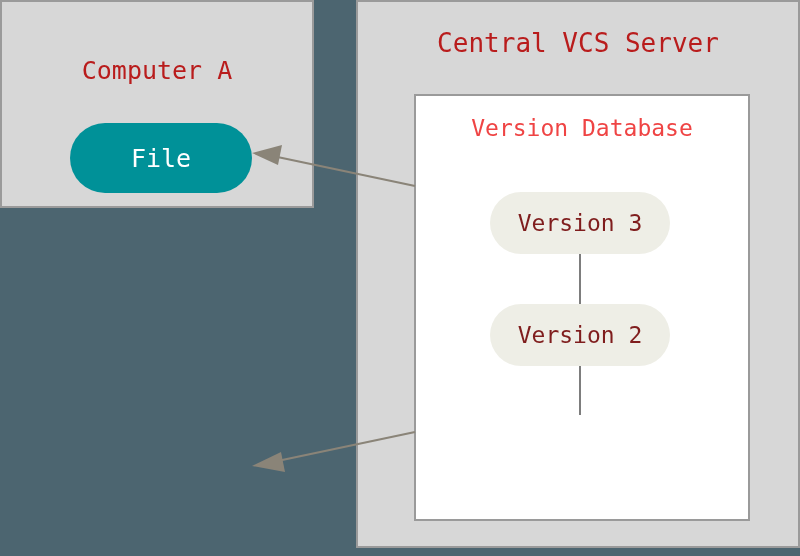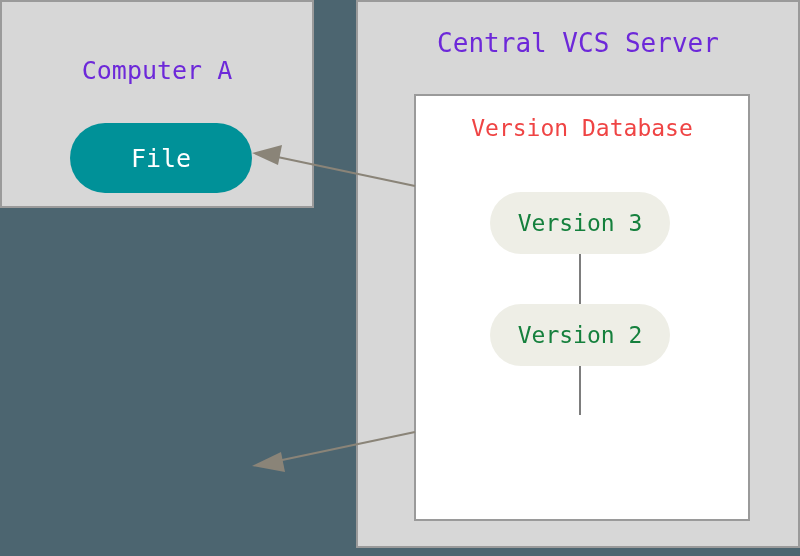--- a/index.html
+++ b/index.html
@@ -36,21 +36,21 @@
   }
   #vcs-server {
     left: 356px; top: 0px;
     width: 444px; height: 548px;
   }
 
   .panel-title {
     position: absolute;
     left: 0; right: 0;
     text-align: center;
-    color: #6d28d9;
+    color: #b91c1c;
     font-size: 25px;
     letter-spacing: 0px;
     white-space: nowrap;
   }
   #computer-a .panel-title,
   #computer-b .panel-title { top: 54px; }
   #vcs-server .panel-title { top: 26px; font-size: 26px; }
 
   
   #version-db {
@@ -86,21 +86,21 @@
     border-radius: 35px;
     color: #ffffff;
     font-size: 25px;
   }
   #file-a { left: 68px; top: 121px; }
 
   .pill-version {
     width: 180px; height: 62px;
     background: #eeeee6;
     border-radius: 31px;
-    color: #15803d;
+    color: #7f1d1d;
     font-size: 23px;
   }
   #version-3 { left: 490px; top: 192px; }
   #version-2 { left: 490px; top: 304px; }
   #version-1 { left: 490px; top: 415px; }
 
   
   .connector {
     position: absolute;
     width: 2px;

